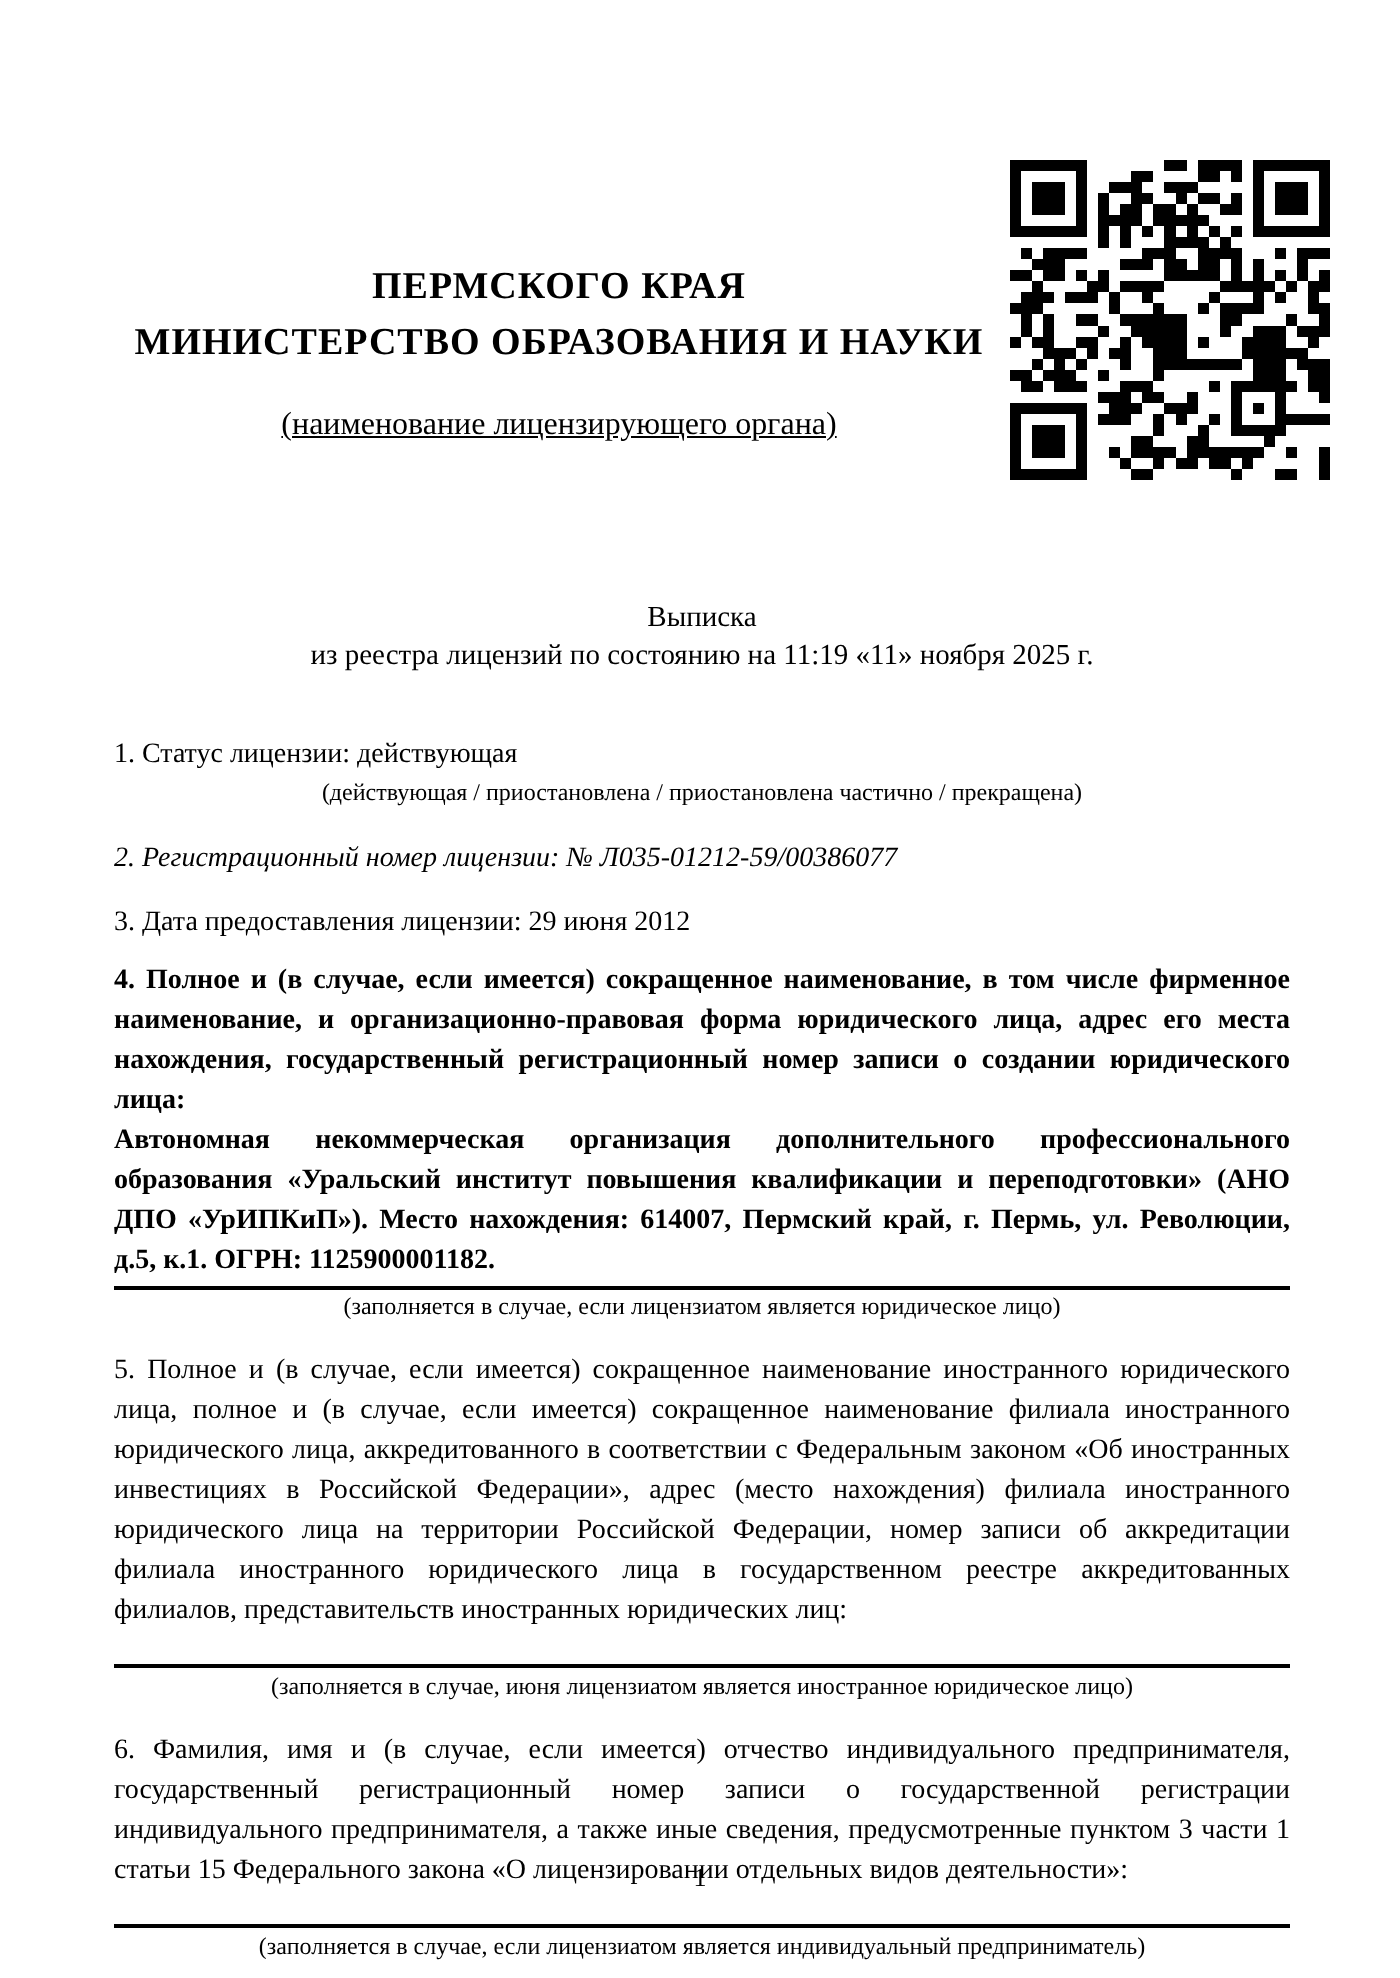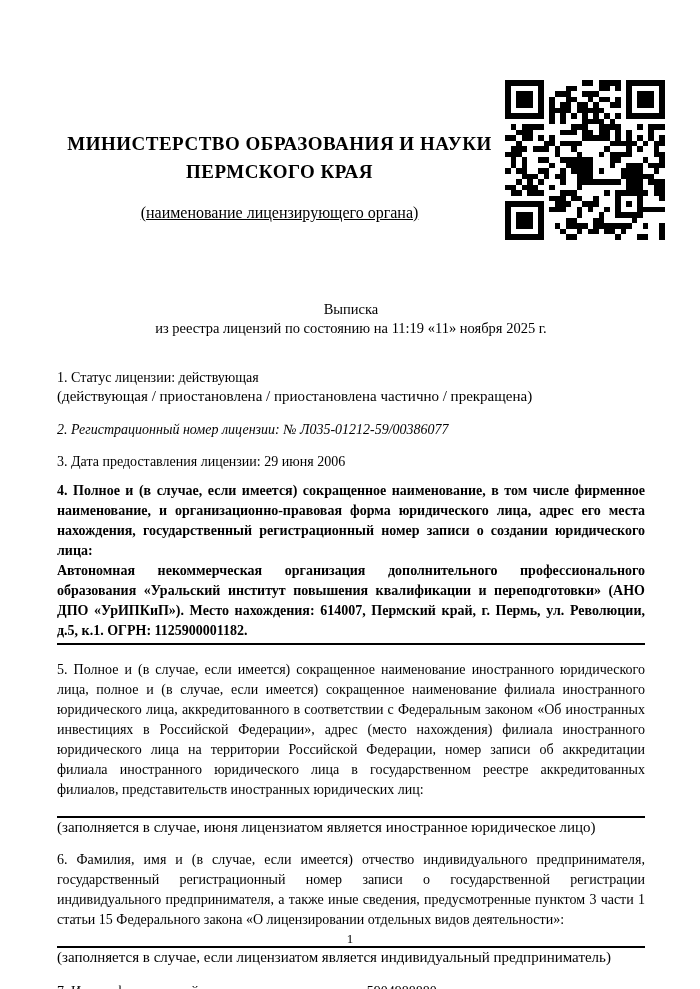--- a/index.html
+++ b/index.html
@@ -31,41 +31,41 @@
     position:absolute;left:57px;top:300px;width:588px;
     font-size:14px;line-height:20px;
   }
   .doc-title{text-align:center;font-size:14.5px;line-height:19px;}
   .items{margin-top:30px;}
   .item-text{white-space:nowrap;}
   .item-para{text-align:justify;}
   .rule-under{border-bottom:2px solid #000;padding-bottom:2px;font-weight:bold;}
   .blank-rule{height:16px;border-bottom:2px solid #000;margin-bottom:2px;}
   .item-caption{
-    font-size:15px;line-height:15px;margin-top:1px;
+    text-align:center;font-size:12px;line-height:15px;margin-top:1px;
   }
   .item-1{margin-bottom:16px;}
   .item-2{margin-bottom:12px;font-style:italic;}
   .item-3{margin-bottom:9px;}
   .item-4{margin-bottom:15px;}
   .item-5{margin-bottom:15px;}
   .item-6{margin-bottom:17px;}
   .page-number{
     position:absolute;left:0;right:0;bottom:42px;
     text-align:center;font-size:13px;
   }
 </style>
 </head>
 <body>
 
 <div class="page">
 
   <div class="ministry">
+    <div class="ministry-name">ПЕРМСКОГО КРАЯ</div>
     <div class="ministry-name">МИНИСТЕРСТВО ОБРАЗОВАНИЯ И НАУКИ</div>
-    <div class="ministry-name">ПЕРМСКОГО КРАЯ</div>
     <div class="ministry-caption">(наименование лицензирующего органа)</div>
   </div>
 
   <div class="qr">
     <svg id="qr-svg" viewBox="0 0 29 29" xmlns="http://www.w3.org/2000/svg">
         <rect x="0" y="0" width="1" height="1" fill="#000"></rect>
         <rect x="1" y="0" width="1" height="1" fill="#000"></rect>
         <rect x="2" y="0" width="1" height="1" fill="#000"></rect>
         <rect x="3" y="0" width="1" height="1" fill="#000"></rect>
         <rect x="4" y="0" width="1" height="1" fill="#000"></rect>
@@ -494,28 +494,29 @@
       <div class="item item-1">
         <div class="item-text">1. Статус лицензии: действующая</div>
         <div class="item-caption">(действующая / приостановлена / приостановлена частично / прекращена)</div>
       </div>
 
       <div class="item item-2">
         <div class="item-text">2. Регистрационный номер лицензии: № Л035-01212-59/00386077</div>
       </div>
 
       <div class="item item-3">
-        <div class="item-text">3. Дата предоставления лицензии: 29 июня 2006</div>
+        <div class="item-text">3. Дата предоставления лицензии: 29 июня 2012</div>
       </div>
 
       <div class="item item-4">
         <div class="rule-under">
           <span class="item-para" style="display:block;text-align:justify;">4. Полное и (в случае, если имеется) сокращенное наименование, в том числе фирменное наименование, и организационно-правовая форма юридического лица, адрес его места нахождения, государственный регистрационный номер записи о создании юридического лица:</span>
           <span class="item-para" style="display:block;text-align:justify;">Автономная некоммерческая организация дополнительного профессионального образования «Уральский институт повышения квалификации и переподготовки» (АНО ДПО «УрИПКиП»). Место нахождения: 614007, Пермский край, г. Пермь, ул. Революции, д.5, к.1. ОГРН: 1125900001182.</span>
         </div>
+        <div class="item-caption">(заполняется в случае, если лицензиатом является юридическое лицо)</div>
       </div>
 
       <div class="item item-5">
         <div class="item-para">5. Полное и (в случае, если имеется) сокращенное наименование иностранного юридического лица, полное и (в случае, если имеется) сокращенное наименование филиала иностранного юридического лица, аккредитованного в соответствии с Федеральным законом «Об иностранных инвестициях в Российской Федерации», адрес (место нахождения) филиала иностранного юридического лица на территории Российской Федерации, номер записи об аккредитации филиала иностранного юридического лица в государственном реестре аккредитованных филиалов, представительств иностранных юридических лиц:</div>
         <div class="blank-rule"></div>
         <div class="item-caption">(заполняется в случае, июня лицензиатом является иностранное юридическое лицо)</div>
       </div>
 
       <div class="item item-6">
         <div class="item-para">6. Фамилия, имя и (в случае, если имеется) отчество индивидуального предпринимателя, государственный регистрационный номер записи о государственной регистрации индивидуального предпринимателя, а также иные сведения, предусмотренные пунктом 3 части 1 статьи 15 Федерального закона «О лицензировании отдельных видов деятельности»:</div>

